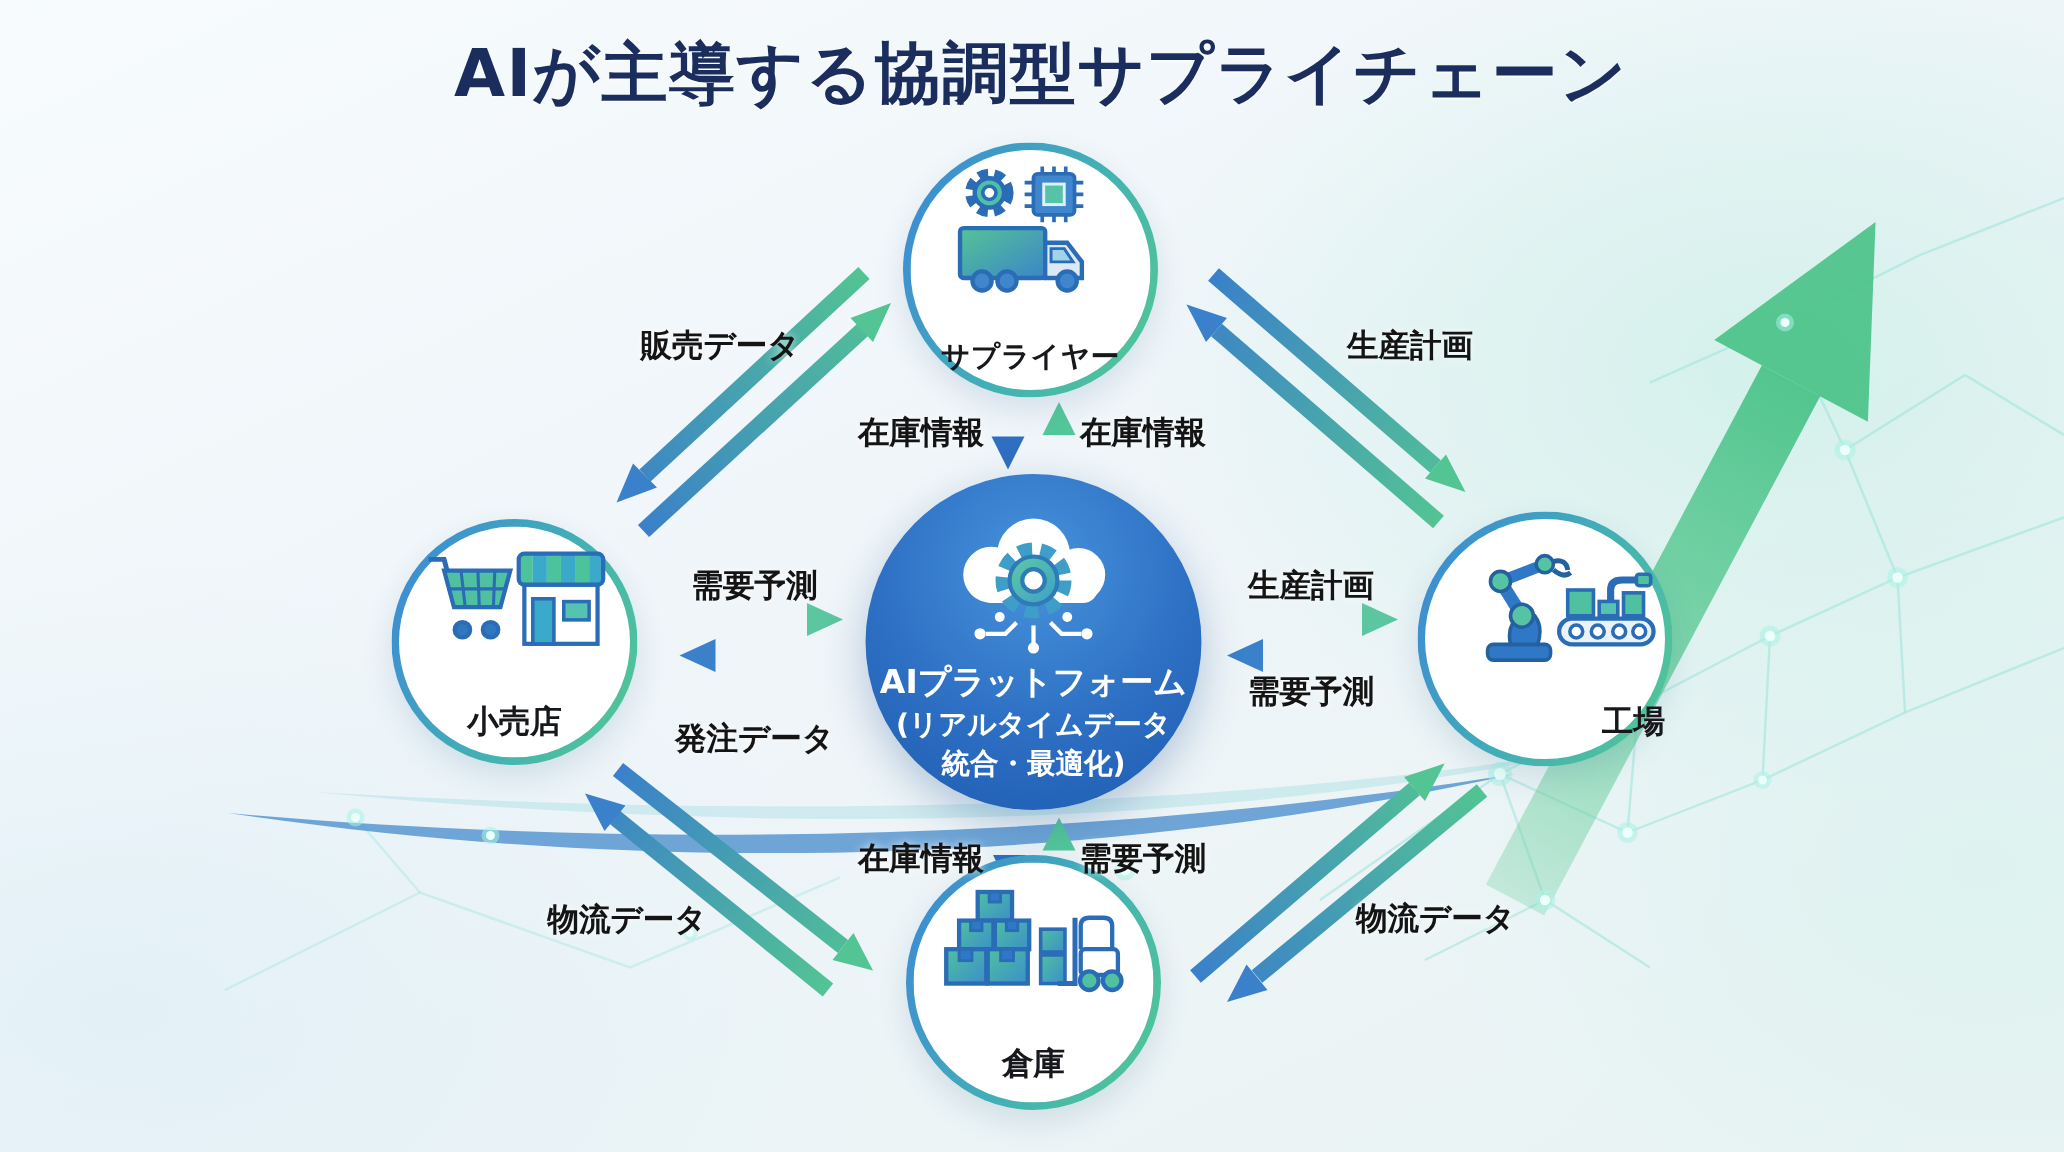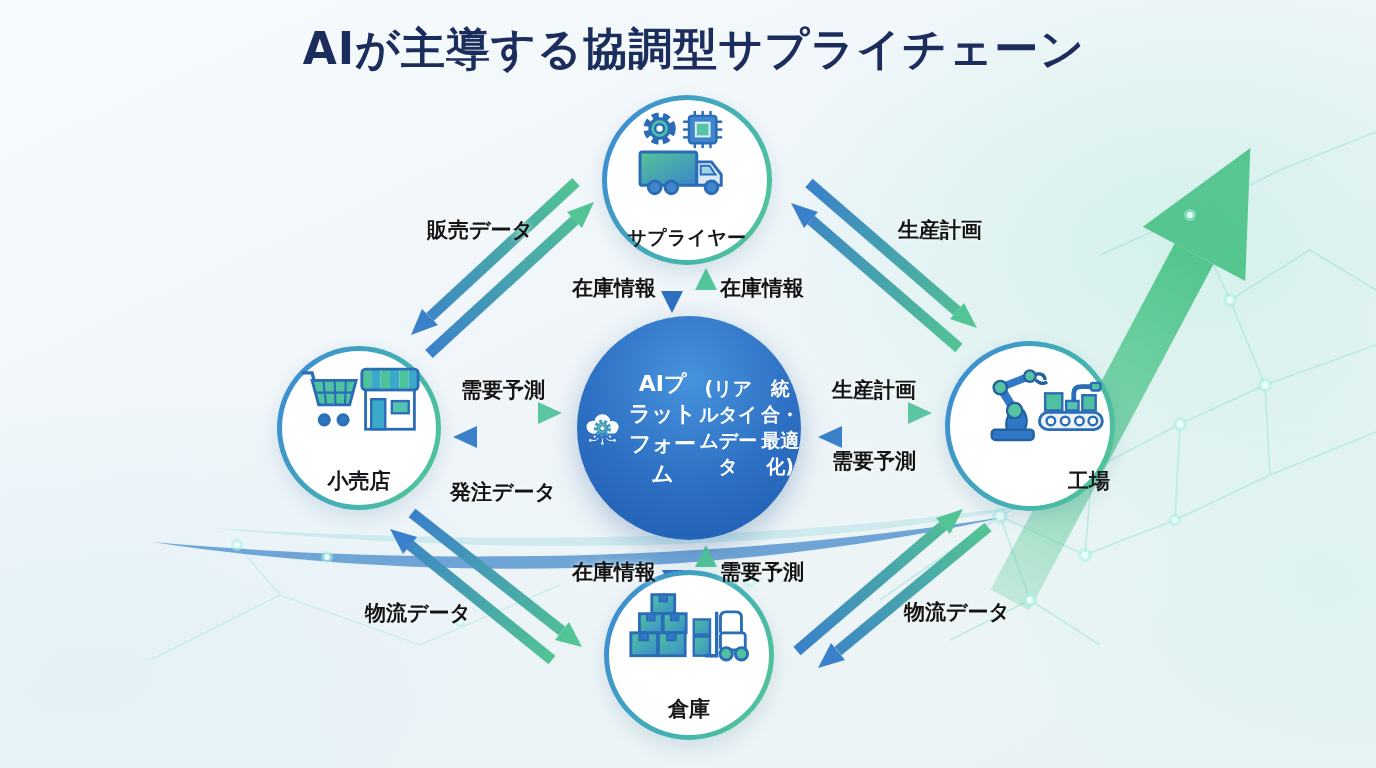--- a/index.html
+++ b/index.html
@@ -25,21 +25,21 @@
                linear-gradient(115deg,#3d8ed2 10%,#43b0b4 55%,#52c795 95%) border-box;
     box-shadow:0 8px 20px rgba(40,90,140,.14);
     display:flex; flex-direction:column; align-items:center; justify-content:center;gap:22px;
   }
   .node-label { font-size:21px; font-weight:700; color:#16181c; margin-top:2px; }
   .node-label.small { font-size:19px; letter-spacing:.5px; }
   .platform {
     position:absolute; border-radius:50%;
     background:radial-gradient(circle at 50% 28%, #4793dc 0%, #2d6fc3 55%, #1e5cb0 100%);
     box-shadow:0 10px 28px rgba(25,75,140,.28);
-    display:flex; flex-direction:row; align-items:center; justify-content:center;
+    display:flex; flex-direction:column; align-items:center; justify-content:center;
     color:#fff; text-align:center;
   }
   .platform-line1 { font-size:22px; font-weight:700; margin-top:2px; }
   .platform-line2, .platform-line3 { font-size:19px; font-weight:700;text-align:center; }
   .edge-label {
     position:absolute; transform:translate(-50%,-50%);
     font-size:21px; font-weight:700; color:#141414; white-space:nowrap;
     text-shadow:0 0 6px rgba(255,255,255,.8);
   }
 </style>
@@ -273,21 +273,21 @@
         <path d="M70,54 h15 l10,13 v11 h-25 z" fill="#dbe9f4" stroke-width="3"></path>
         <path d="M74,58 h9 l6,9 h-15 z" fill="#9fd4e8" stroke-width="2"></path>
         <circle cx="27" cy="80" r="6.5" fill="#3f86cc" stroke-width="3"></circle>
         <circle cx="44" cy="80" r="6.5" fill="#3f86cc" stroke-width="3"></circle>
         <circle cx="85" cy="80" r="6.5" fill="#3f86cc" stroke-width="3"></circle>
       </g>
     </svg>
     <div class="node-label small">サプライヤー</div>
   </div>
 
-  <div class="node" style="left:277px; top:346px; width:164px; height:164px;text-align:right;">
+  <div class="node" style="left:261px; top:346px; width:164px; height:164px;text-align:right;">
     <svg width="122" height="82" viewBox="0 0 130 86">
       <g stroke="#2a6cb5" fill="none">
         <path d="M4,12 h11 l9,34" stroke-width="3.5"></path>
         <path d="M15,20 h47 l-7,26 h-33 z" fill="#4fc0a0" stroke-width="3"></path>
         <line x1="27" y1="20" x2="30" y2="46" stroke-width="2.2"></line>
         <line x1="39" y1="20" x2="40" y2="46" stroke-width="2.2"></line>
         <line x1="51" y1="20" x2="50" y2="46" stroke-width="2.2"></line>
         <line x1="18" y1="33" x2="59" y2="33" stroke-width="2.2"></line>
         <circle cx="28" cy="62" r="5.5" fill="#2f78c0" stroke-width="3"></circle>
         <circle cx="48" cy="62" r="5.5" fill="#2f78c0" stroke-width="3"></circle>

